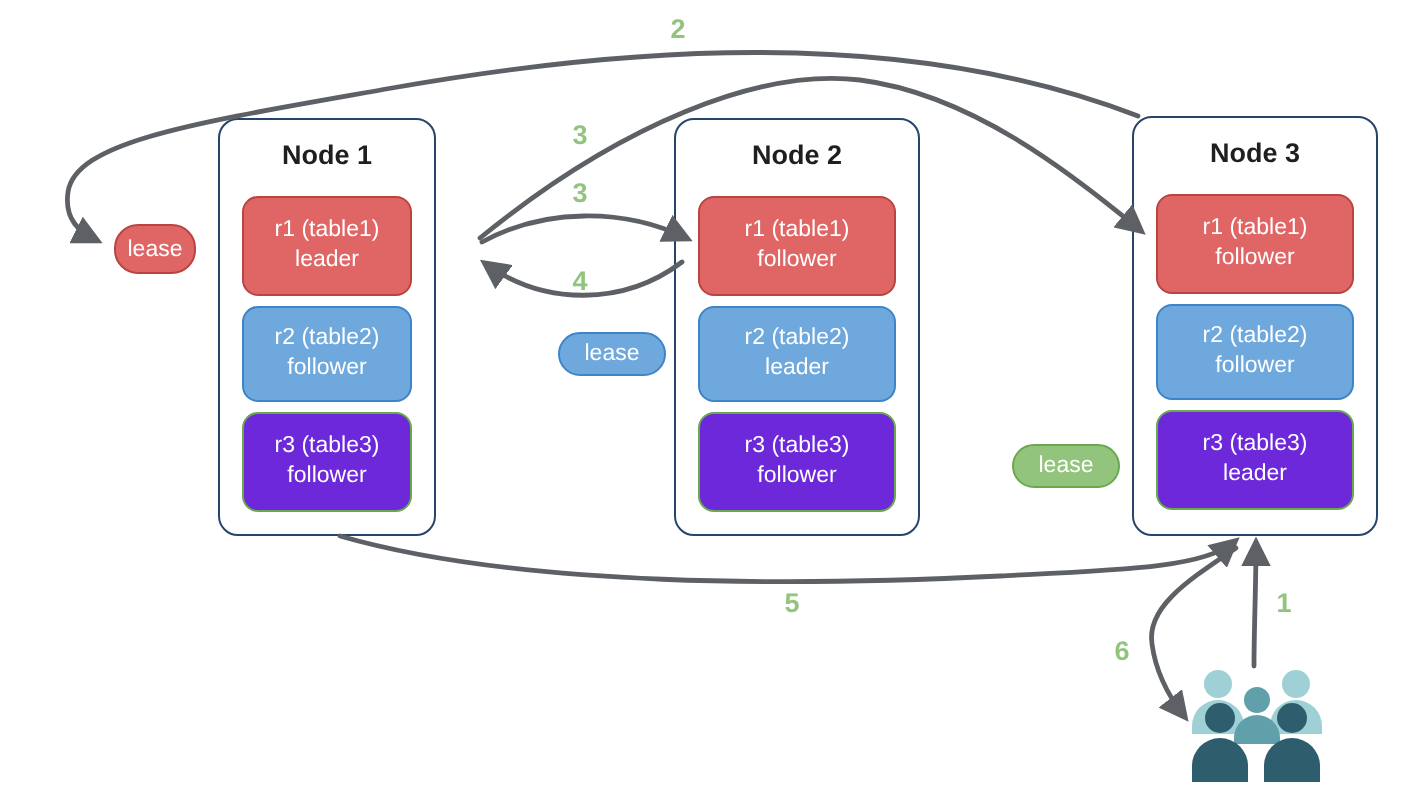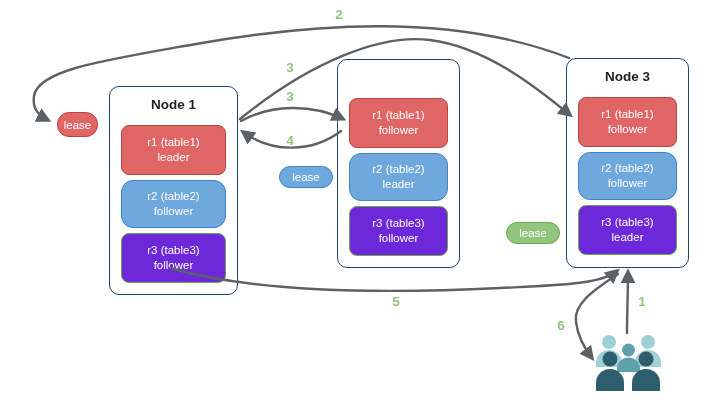--- a/index.html
+++ b/index.html
@@ -17,58 +17,59 @@
   }
   .replica{
     position:absolute;left:11px;right:11px;border-radius:8px;box-sizing:border-box;
     display:flex;flex-direction:column;align-items:center;justify-content:center;
     color:#ffffff;font-size:11.5px;line-height:1.32;text-align:center;z-index:2;
   }
   .replica.red{background:#e06666;border:1.5px solid #b94442;}
   .replica.blue{background:#6fa8dc;border:1.5px solid #3d85c6;}
   .replica.green{background:#6d28d9;border:1.5px solid #6aa84f;}
   .r1{top:38px;height:50px;}
-  .r2{top:93px;height:48px;border-radius:12px;}
+  .r2{top:93px;height:48px;}
   .r3{top:146px;height:50px;}
   .lease{
     position:absolute;border-radius:12px;box-sizing:border-box;color:#ffffff;
     font-size:11.5px;display:flex;align-items:center;justify-content:center;z-index:3;
   }
   .lease-red{background:#e06666;border:1.5px solid #b94442;}
   .lease-blue{background:#6fa8dc;border:1.5px solid #3d85c6;}
   .lease-green{background:#93c47d;border:1.5px solid #6aa84f;}
   .step{
     position:absolute;width:16px;text-align:center;font-size:13.5px;font-weight:700;
     color:#93c47d;z-index:5;
   }
   .arrows{position:absolute;left:0;top:0;z-index:4;pointer-events:none;}
   .users{position:absolute;left:593px;top:332px;z-index:2;}
 </style>
 </head>
 <body>
 
 <div class="stage">
 
-  <div class="node" style="left:109px;top:59px;width:129px;height:209px;margin-top:27px;">
+  <div class="node" style="left:109px;top:59px;width:109px;height:209px;">
     <div class="node-title">Node 1</div>
     <div class="replica red r1">
       <div>r1 (table1)</div>
       <div>leader</div>
     </div>
     <div class="replica blue r2">
       <div>r2 (table2)</div>
       <div>follower</div>
     </div>
     <div class="replica green r3">
       <div>r3 (table3)</div>
       <div>follower</div>
     </div>
   </div>
 
   <div class="node" style="left:337px;top:59px;width:123px;height:209px;">
+    <div class="node-title">Node 2</div>
     <div class="replica red r1">
       <div>r1 (table1)</div>
       <div>follower</div>
     </div>
     <div class="replica blue r2">
       <div>r2 (table2)</div>
       <div>leader</div>
     </div>
     <div class="replica green r3">
       <div>r3 (table3)</div>

